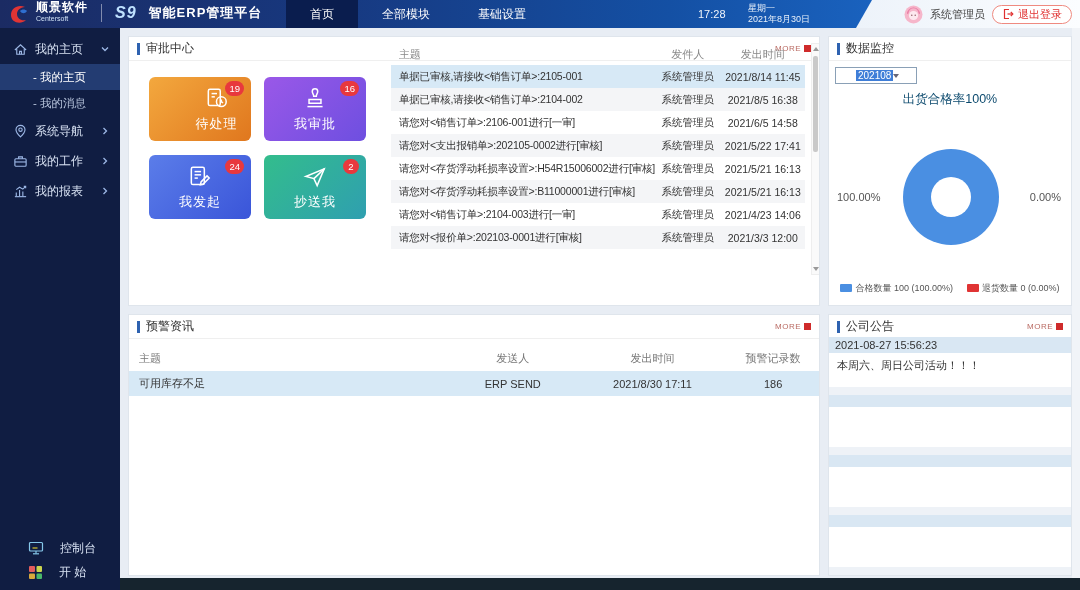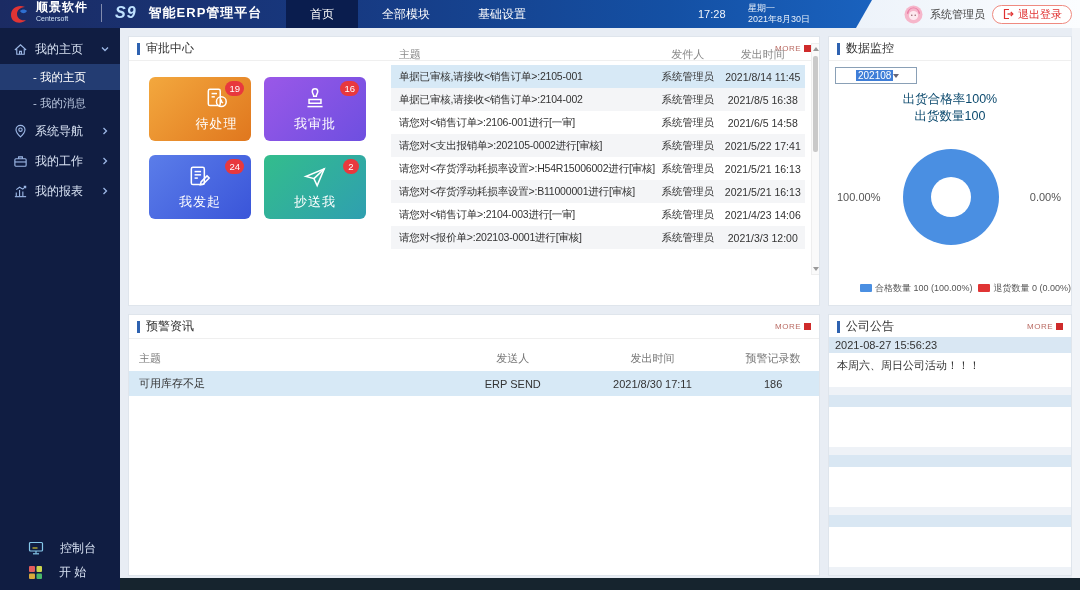--- a/index.html
+++ b/index.html
@@ -82,22 +82,22 @@
     background:#fff; display:flex; align-items:center; padding:0 20px; cursor:pointer; }
   .selval { background:#3f7ed8; color:#fff; font-size:10px; padding:0 2px; }
   .selcar { margin-left:auto; width:0; height:0; border-left:3px solid transparent;
     border-right:3px solid transparent; border-top:4px solid #667; }
   .stats { position:absolute; left:0; top:54px; width:100%; text-align:center;
     color:#0c4a6e; font-size:12.5px; font-weight:normal; line-height:17px; }
   .donut { position:absolute; left:74px; top:112px; width:96px; height:96px; border-radius:50%; background:#4a8fe2; }
   .donut-hole { position:absolute; left:28px; top:28px; width:40px; height:40px; border-radius:50%; background:#fff; }
   .dlab { position:absolute; top:154px; font-size:11px; color:#555; }
   .dlab.l { left:8px; } .dlab.r { right:10px; }
-  .legend { position:absolute; bottom:10px; left:0; width:100%; display:flex; justify-content:flex-end;
-    gap:6px; font-size:9px; color:#555; align-items:center; }
+  .legend { position:absolute; bottom:10px; left:0; width:100%; display:flex; justify-content:center;
+    gap:14px; font-size:9px; color:#555; align-items:center; }
   .sw { width:12px; height:8px; border-radius:1px; display:inline-block; margin-right:3px; vertical-align:-1px; }
 
   
   #alerts { left:8px; top:286px; width:692px; height:262px; }
   .wtable { width:100%; border-collapse:collapse; font-size:11px; margin-top:6px; }
   .wtable th { height:26px; font-weight:normal; color:#777; }
   .wtable td { height:25px; color:#333; }
   .w-subj { width:320px; text-align:left; padding-left:10px; }
   .w-sender { width:130px; text-align:center; }
   .w-time { width:150px; text-align:center; }
@@ -397,21 +397,20 @@
     <div class="p-head">
       <span class="p-bar"></span>
       <span class="p-title">数据监控</span>
     </div>
     <div class="selbox">
       <span class="selval">202108</span>
       <span class="selcar"></span>
     </div>
     <div class="stats">
       <div>出货合格率100%</div>
-      <div>出货数量100</div>
     </div>
     <div class="donut" style="background: rgb(74, 143, 226);">
       <div class="donut-hole"></div>
     </div>
     <div class="dlab l">100.00%</div>
     <div class="dlab r">0.00%</div>
     <div class="legend">
       <span><span class="sw" style="background: rgb(74, 143, 226);"></span><span>合格数量 100 (100.00%)</span></span>
       <span><span class="sw" style="background: rgb(224, 52, 52);"></span><span>退货数量 0 (0.00%)</span></span>
     </div>

